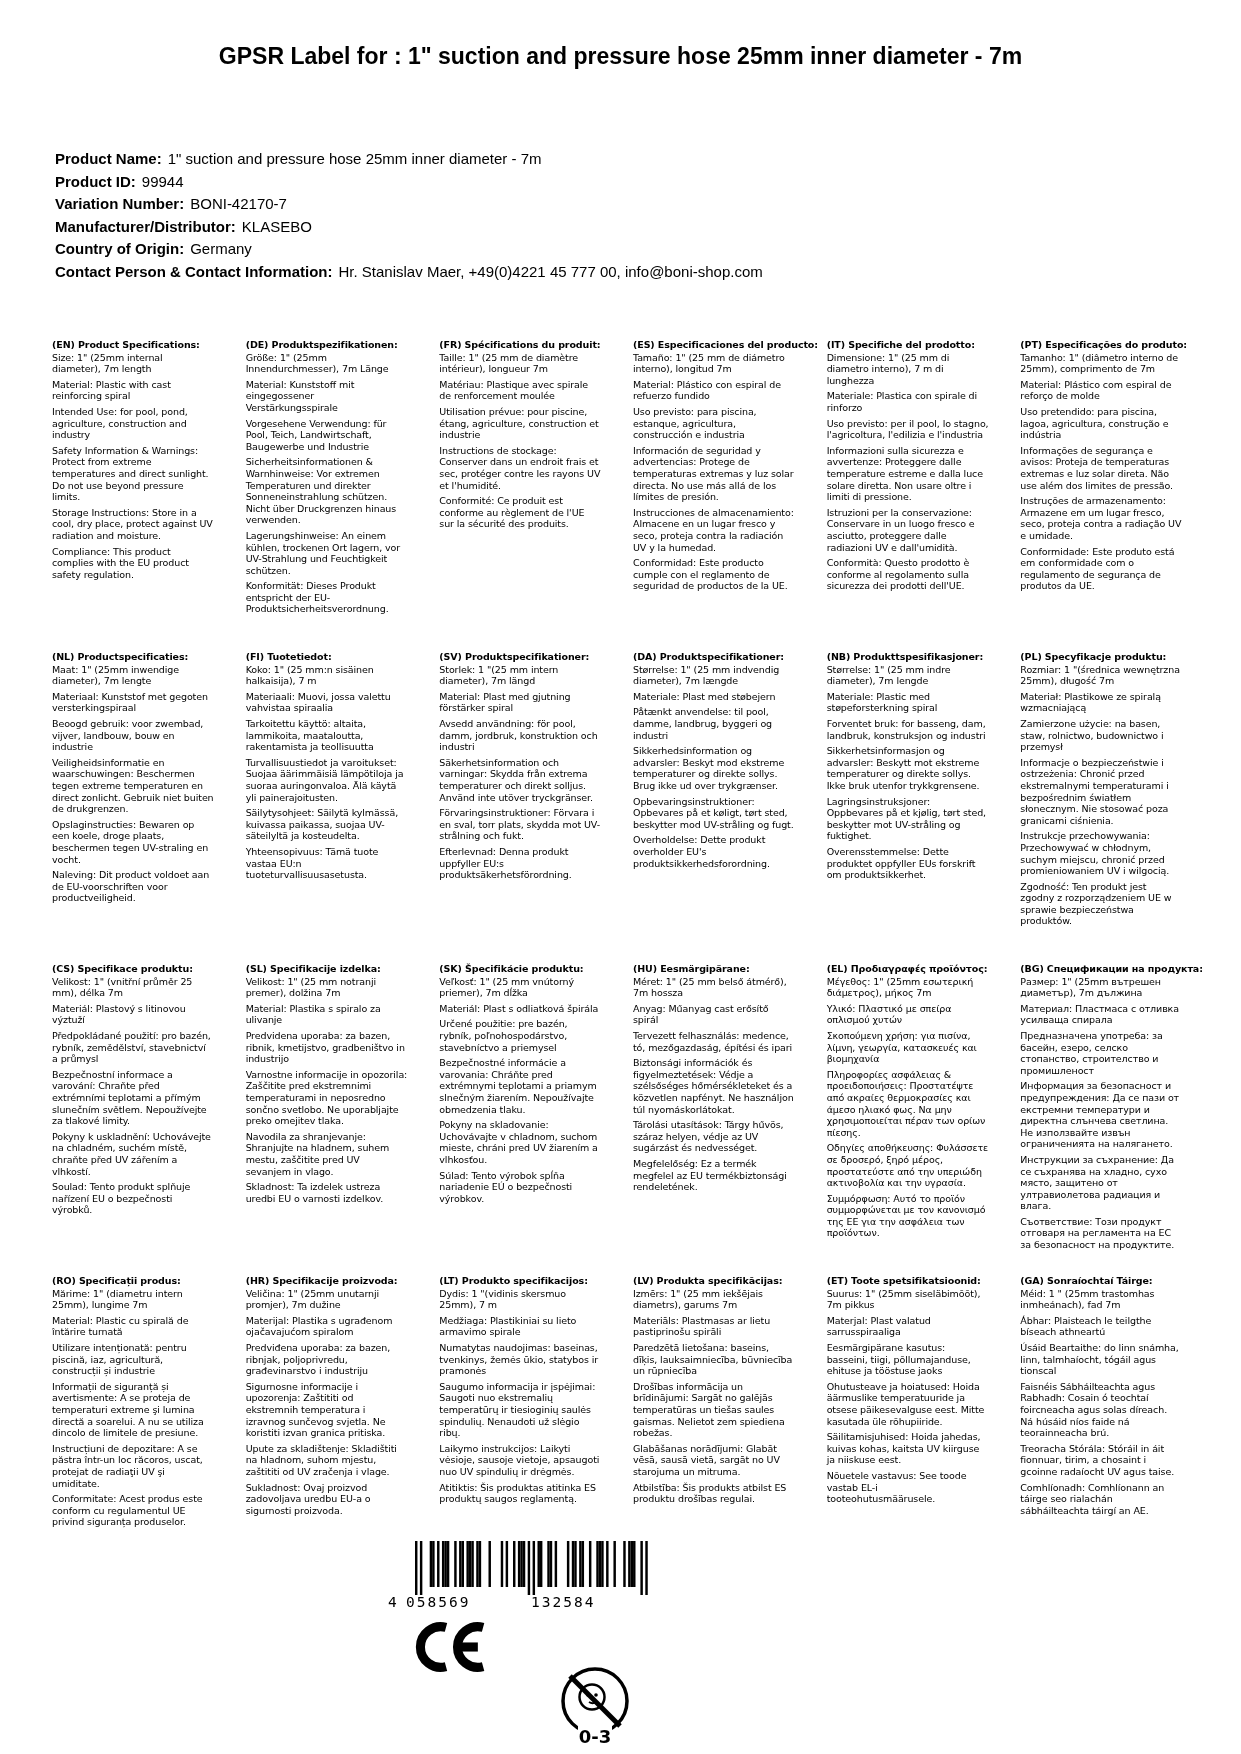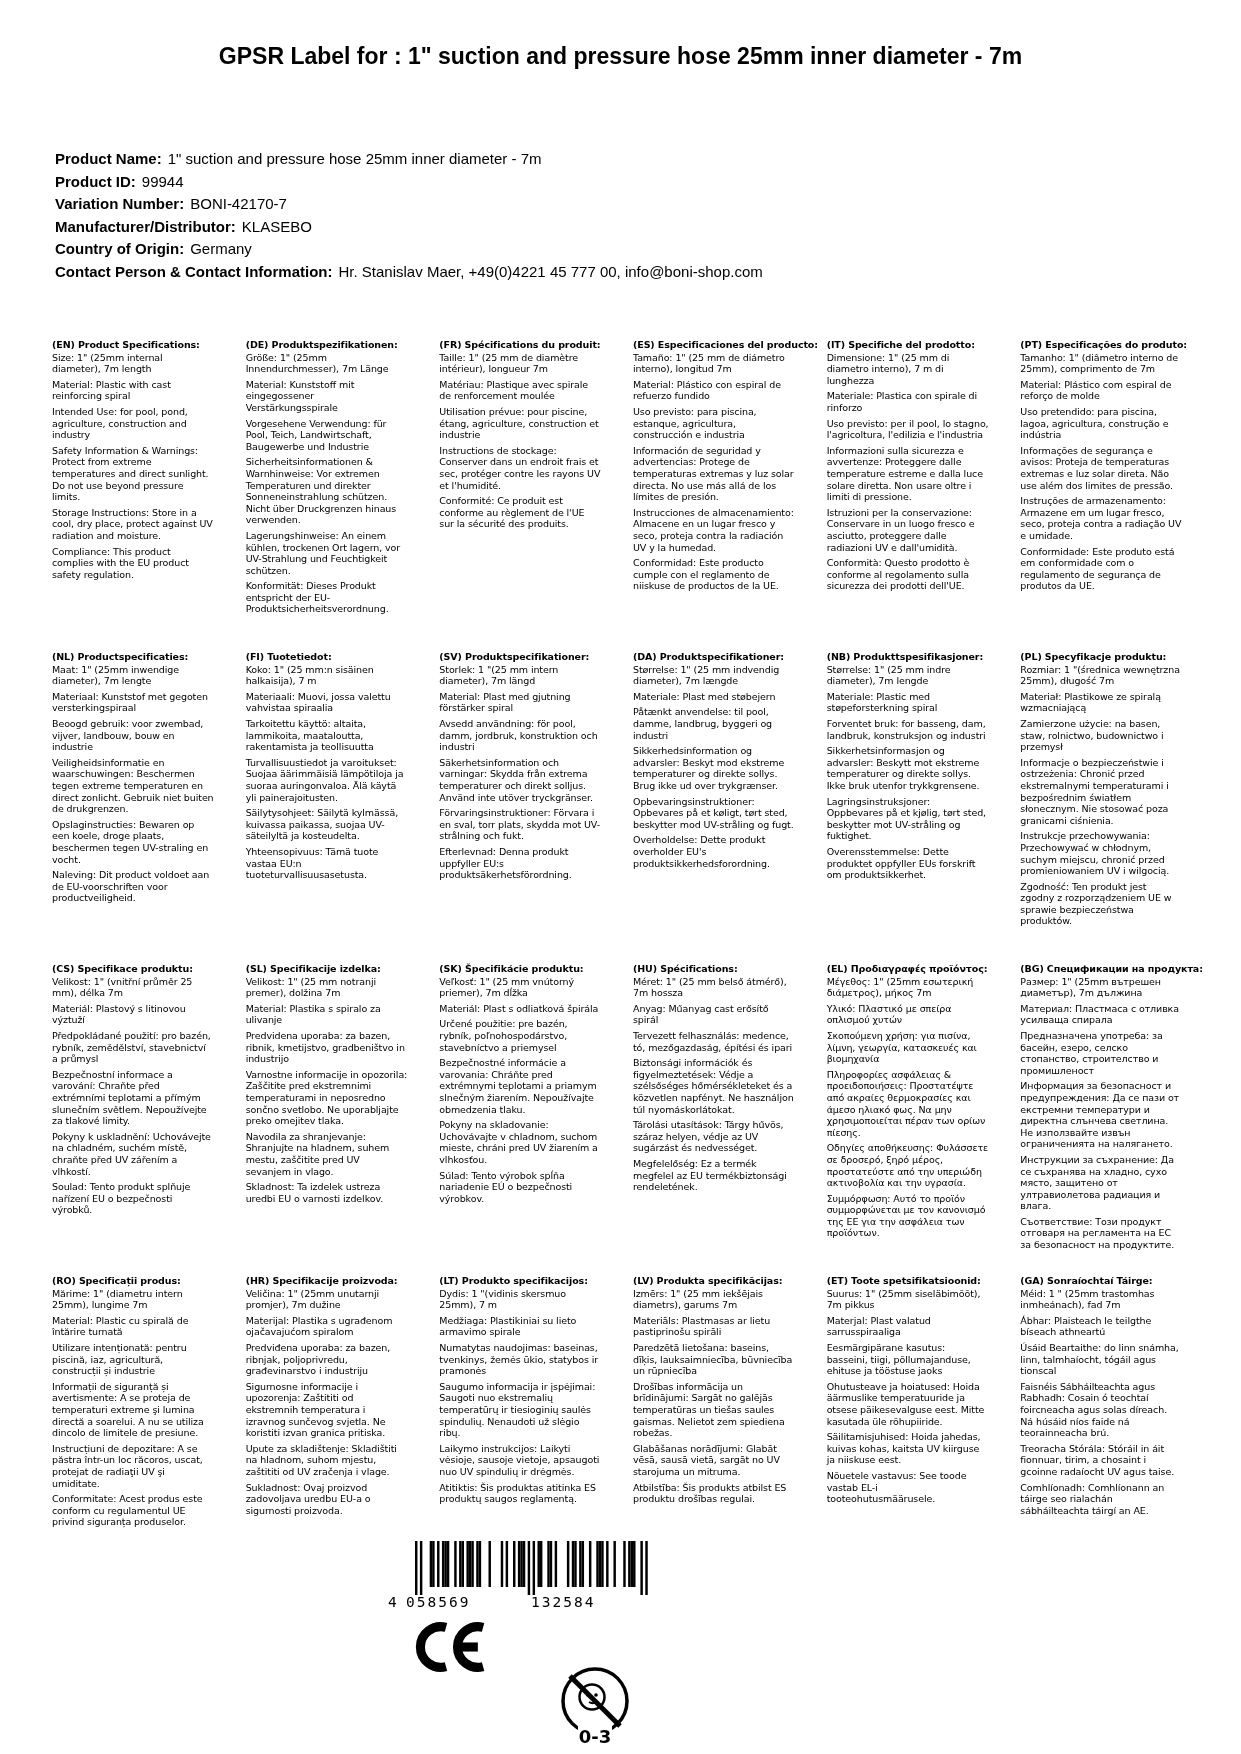--- a/index.html
+++ b/index.html
@@ -71,21 +71,21 @@
         <p class="spec-p">Instructions de stockage: Conserver dans un endroit frais et sec, protéger contre les rayons UV et l'humidité.</p>
         <p class="spec-p">Conformité: Ce produit est conforme au règlement de l'UE sur la sécurité des produits.</p>
       </div>
       <div class="spec">
         <div class="spec-h">(ES) Especificaciones del producto:</div>
         <p class="spec-p">Tamaño: 1" (25 mm de diámetro interno), longitud 7m</p>
         <p class="spec-p">Material: Plástico con espiral de refuerzo fundido</p>
         <p class="spec-p">Uso previsto: para piscina, estanque, agricultura, construcción e industria</p>
         <p class="spec-p">Información de seguridad y advertencias: Protege de temperaturas extremas y luz solar directa. No use más allá de los límites de presión.</p>
         <p class="spec-p">Instrucciones de almacenamiento: Almacene en un lugar fresco y seco, proteja contra la radiación UV y la humedad.</p>
-        <p class="spec-p">Conformidad: Este producto cumple con el reglamento de niiskuse de productos de la UE.</p>
+        <p class="spec-p">Conformidad: Este producto cumple con el reglamento de seguridad de productos de la UE.</p>
       </div>
       <div class="spec">
         <div class="spec-h">(IT) Specifiche del prodotto:</div>
         <p class="spec-p">Dimensione: 1" (25 mm di diametro interno), 7 m di lunghezza</p>
         <p class="spec-p">Materiale: Plastica con spirale di rinforzo</p>
         <p class="spec-p">Uso previsto: per il pool, lo stagno, l'agricoltura, l'edilizia e l'industria</p>
         <p class="spec-p">Informazioni sulla sicurezza e avvertenze: Proteggere dalle temperature estreme e dalla luce solare diretta. Non usare oltre i limiti di pressione.</p>
         <p class="spec-p">Istruzioni per la conservazione: Conservare in un luogo fresco e asciutto, proteggere dalle radiazioni UV e dall'umidità.</p>
         <p class="spec-p">Conformità: Questo prodotto è conforme al regolamento sulla sicurezza dei prodotti dell'UE.</p>
       </div>
@@ -173,21 +173,21 @@
       <div class="spec">
         <div class="spec-h">(SK) Špecifikácie produktu:</div>
         <p class="spec-p">Veľkosť: 1" (25 mm vnútorný priemer), 7m dĺžka</p>
         <p class="spec-p">Materiál: Plast s odliatková špirála</p>
         <p class="spec-p">Určené použitie: pre bazén, rybník, poľnohospodárstvo, stavebníctvo a priemysel</p>
         <p class="spec-p">Bezpečnostné informácie a varovania: Chráňte pred extrémnymi teplotami a priamym slnečným žiarením. Nepoužívajte obmedzenia tlaku.</p>
         <p class="spec-p">Pokyny na skladovanie: Uchovávajte v chladnom, suchom mieste, chráni pred UV žiarením a vlhkosťou.</p>
         <p class="spec-p">Súlad: Tento výrobok spĺňa nariadenie EÚ o bezpečnosti výrobkov.</p>
       </div>
       <div class="spec">
-        <div class="spec-h">(HU) Spécifications:</div>
+        <div class="spec-h">(HU) Eesmärgipärane:</div>
         <p class="spec-p">Méret: 1" (25 mm belső átmérő), 7m hossza</p>
         <p class="spec-p">Anyag: Műanyag cast erősítő spirál</p>
         <p class="spec-p">Tervezett felhasználás: medence, tó, mezőgazdaság, építési és ipari</p>
         <p class="spec-p">Biztonsági információk és figyelmeztetések: Védje a szélsőséges hőmérsékleteket és a közvetlen napfényt. Ne használjon túl nyomáskorlátokat.</p>
         <p class="spec-p">Tárolási utasítások: Tárgy hűvös, száraz helyen, védje az UV sugárzást és nedvességet.</p>
         <p class="spec-p">Megfelelőség: Ez a termék megfelel az EU termékbiztonsági rendeletének.</p>
       </div>
       <div class="spec">
         <div class="spec-h">(EL) Προδιαγραφές προϊόντος:</div>
         <p class="spec-p">Μέγεθος: 1" (25mm εσωτερική διάμετρος), μήκος 7m</p>

